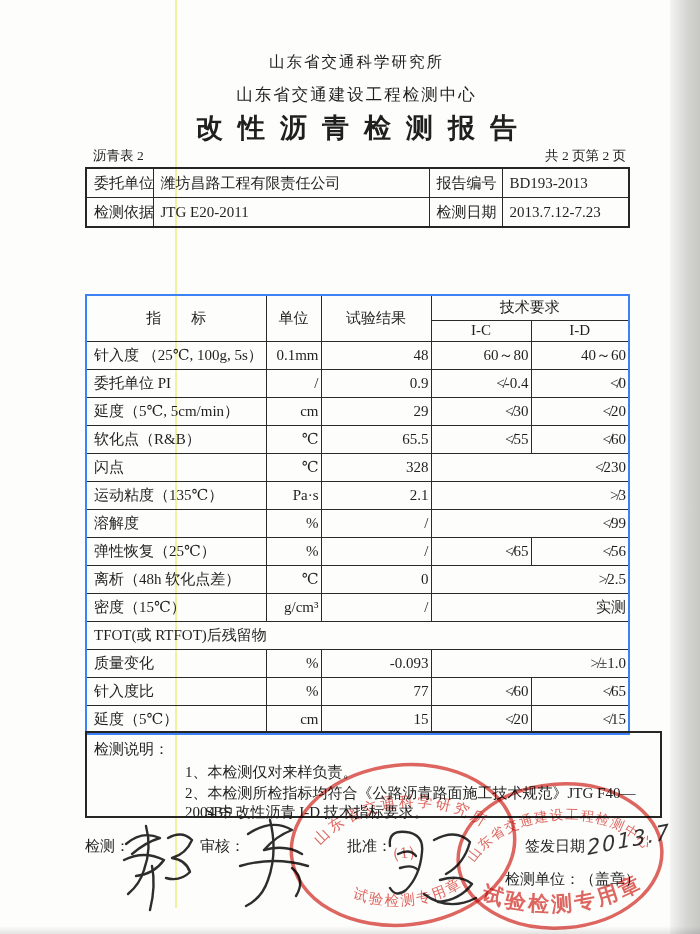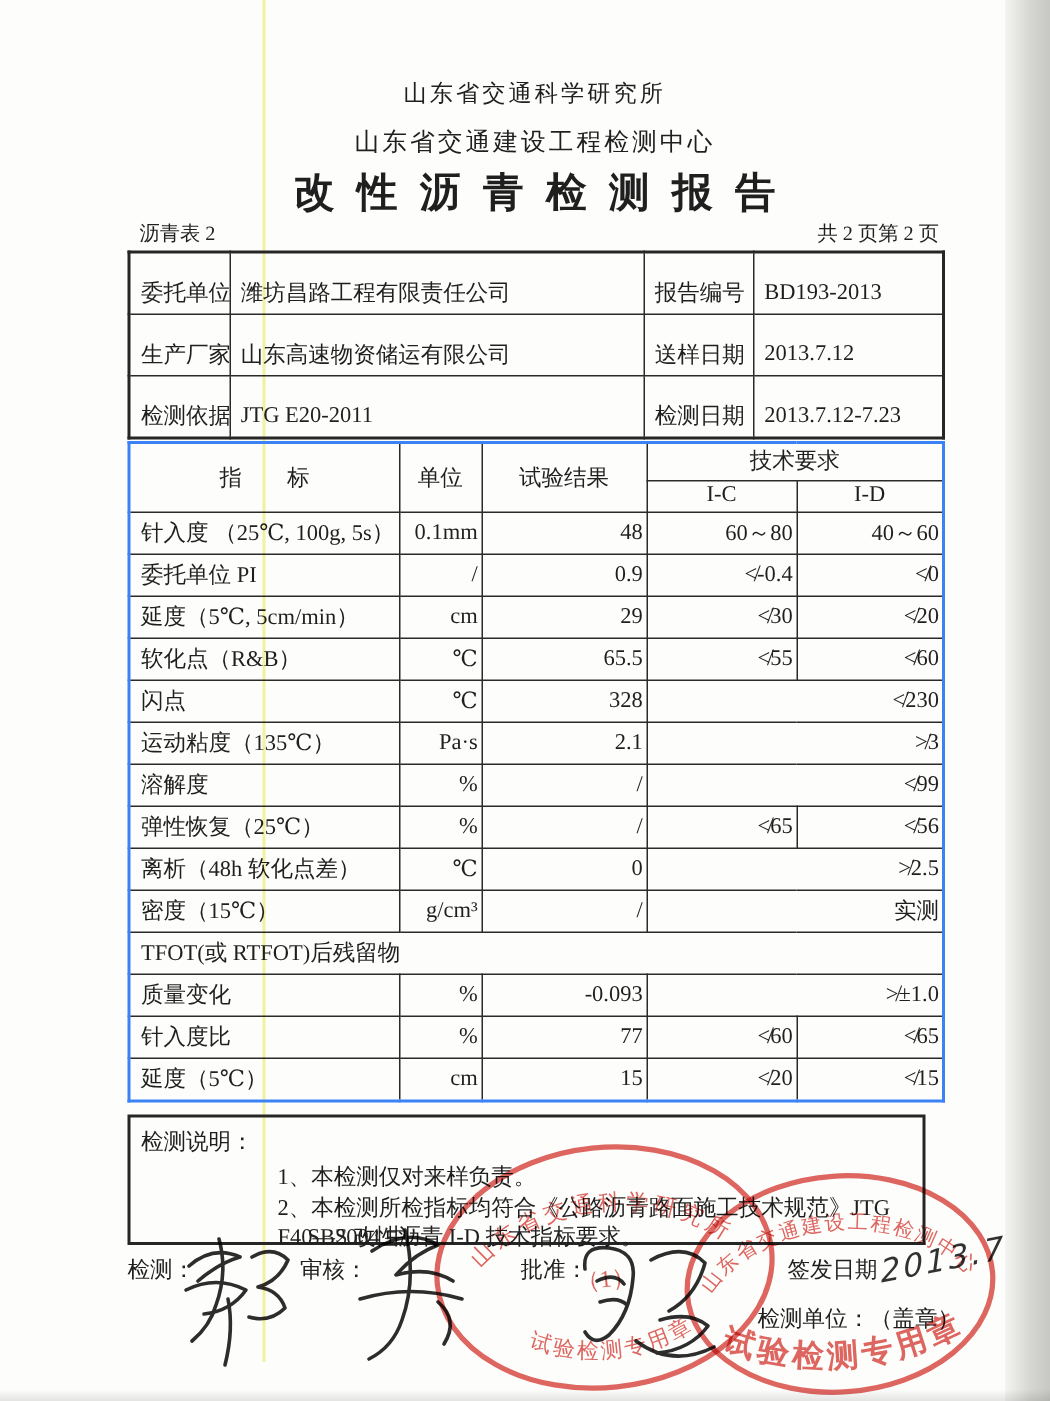--- a/index.html
+++ b/index.html
@@ -22,31 +22,31 @@
   .org2{position:absolute;top:84px;width:100%;text-align:center;
     font-size:16.5px;letter-spacing:2px;}
   .report-title{position:absolute;top:110px;width:100%;text-align:center;
     font-size:27px;font-weight:bold;letter-spacing:15px;text-indent:15px;}
   .meta-row{position:absolute;top:147px;width:100%;font-size:13.5px;}
   .meta-row .left{position:absolute;left:8px;}
   .meta-row .right{position:absolute;right:2px;}
   table{border-collapse:collapse;table-layout:fixed;position:absolute;left:0;}
   .info-table{top:167px;width:543px;border:2px solid #262626;}
   .info-table td{border:1px solid #2a2a2a;height:28px;font-size:15px;
-    padding:12px 4px 0 7px;overflow:hidden;white-space:nowrap;margin-left:23px;}
+    padding:0 4px 0 7px;overflow:hidden;white-space:nowrap;margin-left:23px;}
   .results-table{top:294px;width:543px;border:2px solid #3b82f6;}
   .results-table th{border:1px solid #2a2a2a;font-size:15px;font-weight:normal;
     padding:0;}
   .results-table thead tr:first-child{height:25px;}
   .results-table thead tr:last-child{height:21px;}
   .results-table td{border:1px solid #2a2a2a;height:27px;font-size:15px;
     text-align:right;padding:0 2px;overflow:hidden;white-space:nowrap;}
   .results-table td.name{text-align:left;padding-left:7px;}
-  .notes-box{position:absolute;top:731px;left:0;width:532px;height:87px;
-    border:2px solid #262626;box-sizing:border-box;font-size:15px;margin-top:12px;}
+  .notes-box{position:absolute;top:731px;left:0;width:577px;height:87px;
+    border:2px solid #262626;box-sizing:border-box;font-size:15px;}
   .notes-label{position:absolute;left:7px;top:7px;}
   .notes-l1{position:absolute;left:98px;top:30px;}
   .notes-l2{position:absolute;left:98px;top:51px;}
   .notes-l3{position:absolute;left:118px;top:70px;}
   .footer-label{position:absolute;font-size:15px;white-space:nowrap;}
   .hand-date{position:absolute;left:586px;top:824px;font-size:21px;
     font-family:"DejaVu Sans",sans-serif;font-style:italic;color:#1c1c1c;
     transform:rotate(-11deg) skewX(-8deg);letter-spacing:2px;opacity:.9;}
   .sig{position:absolute;mix-blend-mode:multiply;opacity:.92;}
   .sig path{stroke:#1b1b1b;stroke-width:2.4;fill:none;
@@ -84,26 +84,20 @@
           <col style="width:127px">
         </colgroup>
       <tbody id="info-body">
           <tr>
             <td>委托单位</td>
             <td>潍坊昌路工程有限责任公司</td>
             <td>报告编号</td>
             <td>BD193-2013</td>
           </tr>
           <tr>
-            <td>生产厂家</td>
-            <td>山东高速物资储运有限公司</td>
-            <td>送样日期</td>
-            <td>2013.7.12</td>
-          </tr>
-          <tr>
             <td>检测依据</td>
             <td>JTG E20-2011</td>
             <td>检测日期</td>
             <td>2013.7.12-7.23</td>
           </tr>
         </tbody>
     </table>
 
     <table class="results-table">
       <colgroup>

